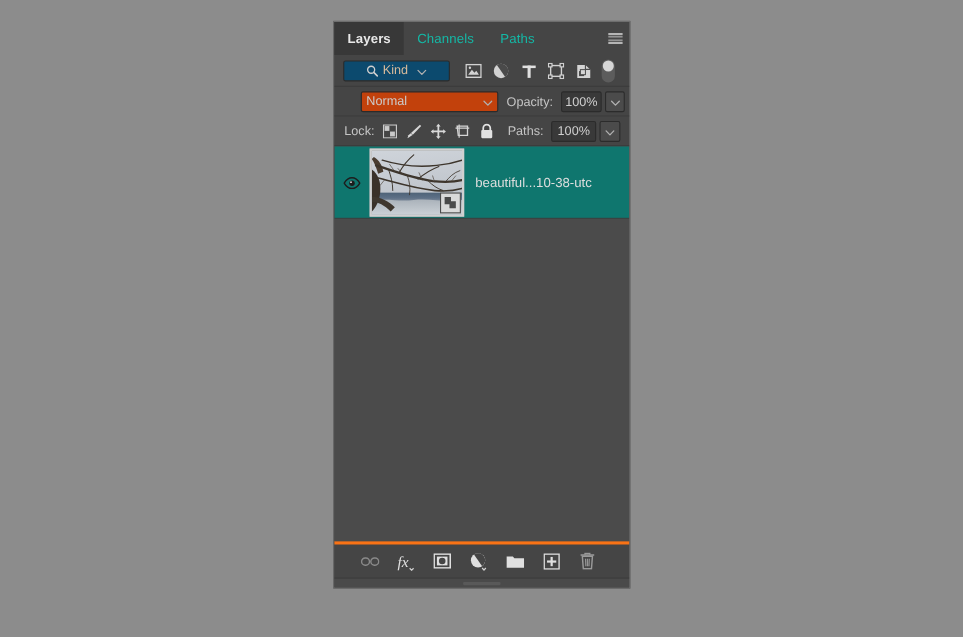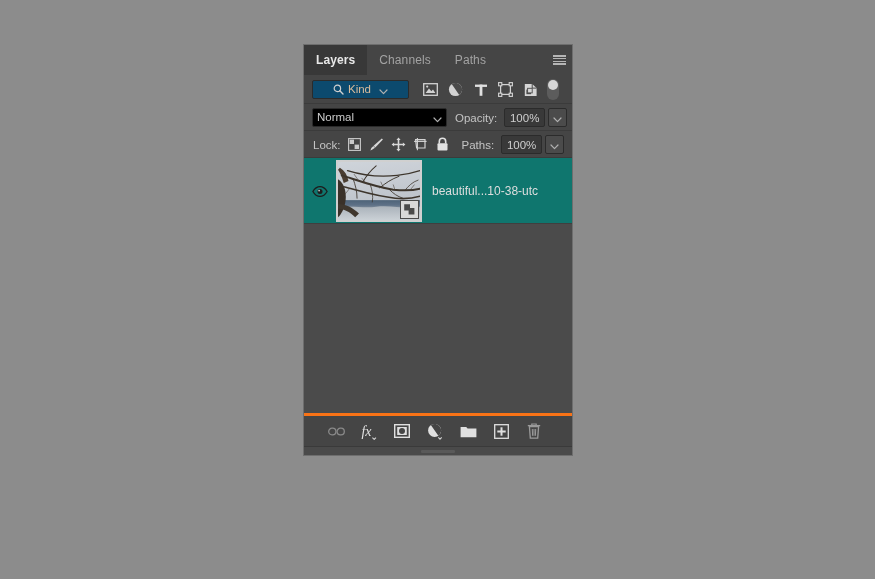--- a/index.html
+++ b/index.html
@@ -12,23 +12,23 @@
     background: #8c8c8c;
     font-family: "Liberation Sans", sans-serif;
     overflow: hidden;
     position: relative;
   }
 
   
   #panel {
     position: absolute;
     left: 303px;
-    top: 44px;
+    top: 19px;
     width: 270px;
-    height: 412px;
+    height: 516px;
     background: #454545;
     border: 1px solid #6e6e6e;
     box-sizing: border-box;
     display: flex;
     flex-direction: column;
   }
 
   
   .tabbar {
     height: 30px;
@@ -36,21 +36,21 @@
     display: flex;
     align-items: stretch;
     position: relative;
     flex: 0 0 auto;
   }
   .tab {
     display: flex;
     align-items: center;
     padding: 0 12px;
     font-size: 12px;
-    color: #a3a3a3;
+    color: #14b8a6;
     letter-spacing: .1px;
     cursor: default;
     user-select: none;
   }
   .tab.active {
     background: #383838;
     color: #e8e8e8;
     font-weight: bold;
   }
   .tab-spacer { flex: 1 1 auto; }
@@ -145,28 +145,28 @@
     border-radius: 50%;
     background: #d6d6d6;
     display: block;
   }
 
   
   .blendrow { height: 27px; padding: 0 4px; }
   .blendbox {
     width: 135px;
     height: 19px;
-    background: #000000;
+    background: #c2410c;
     border: 1px solid #2b2b2b;
     border-radius: 2px;
     display: flex;
     align-items: center;
     padding: 0 4px;
     box-sizing: border-box;
-    margin-left: 4px;
+    margin-left: 20px;
     cursor: pointer;
   }
   .blendbox .bl-label {
     flex: 1 1 auto;
     font-size: 11.5px;
     color: #cccccc;
     line-height: 1;
   }
   .lbl {
     font-size: 11.5px;

